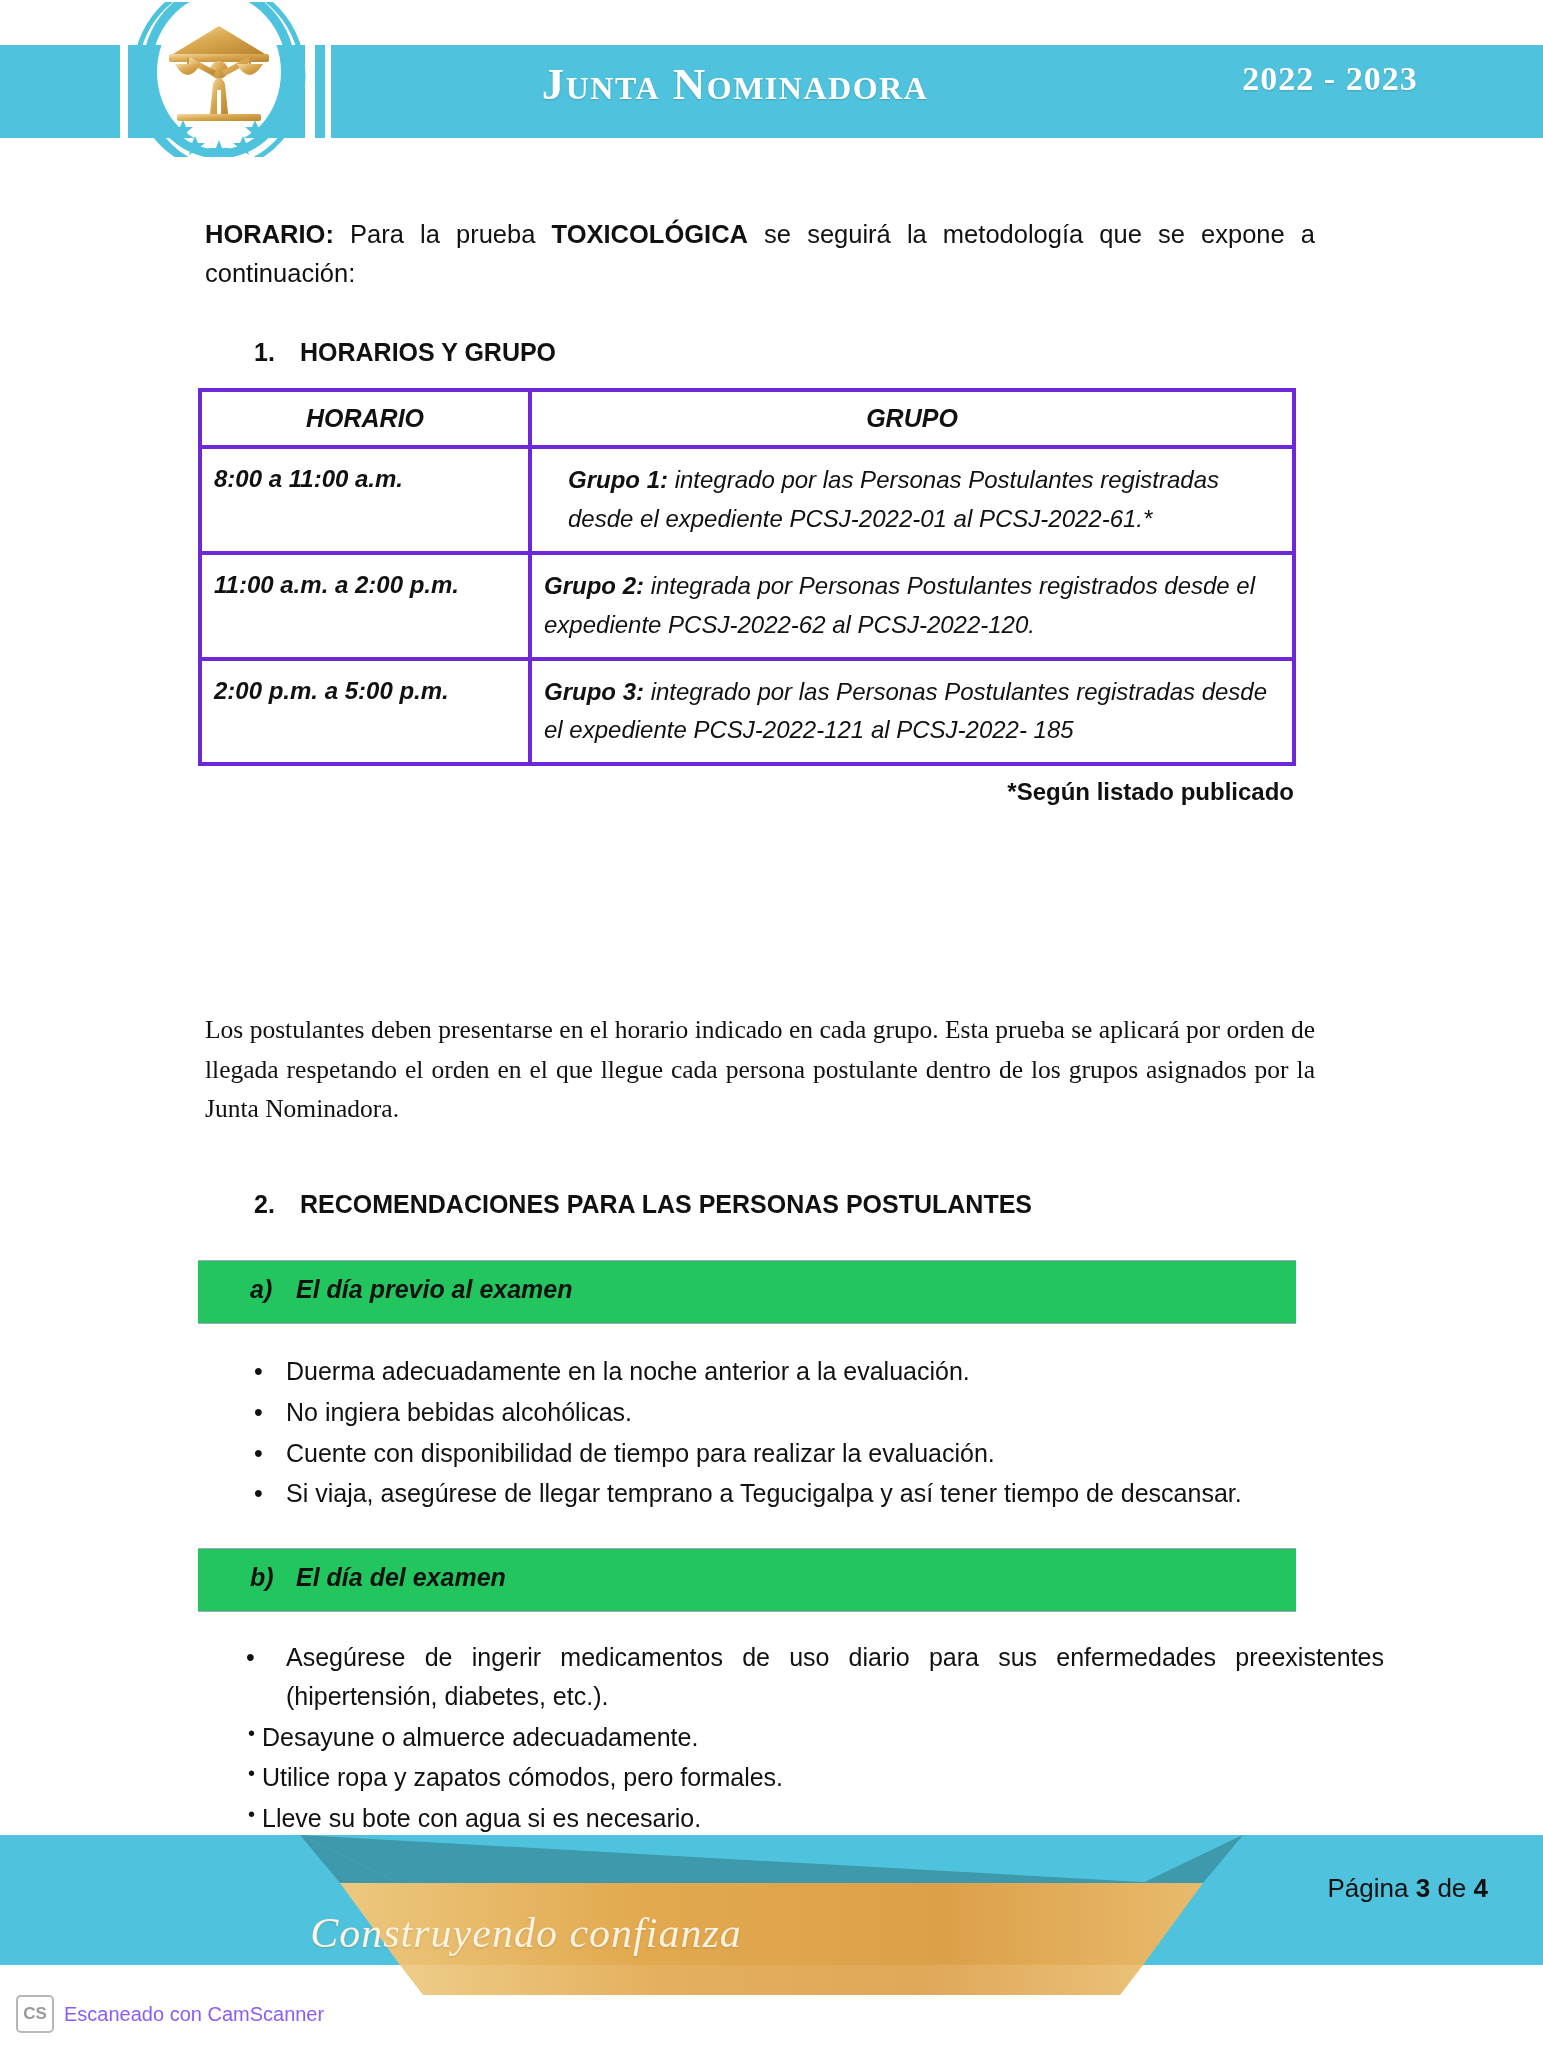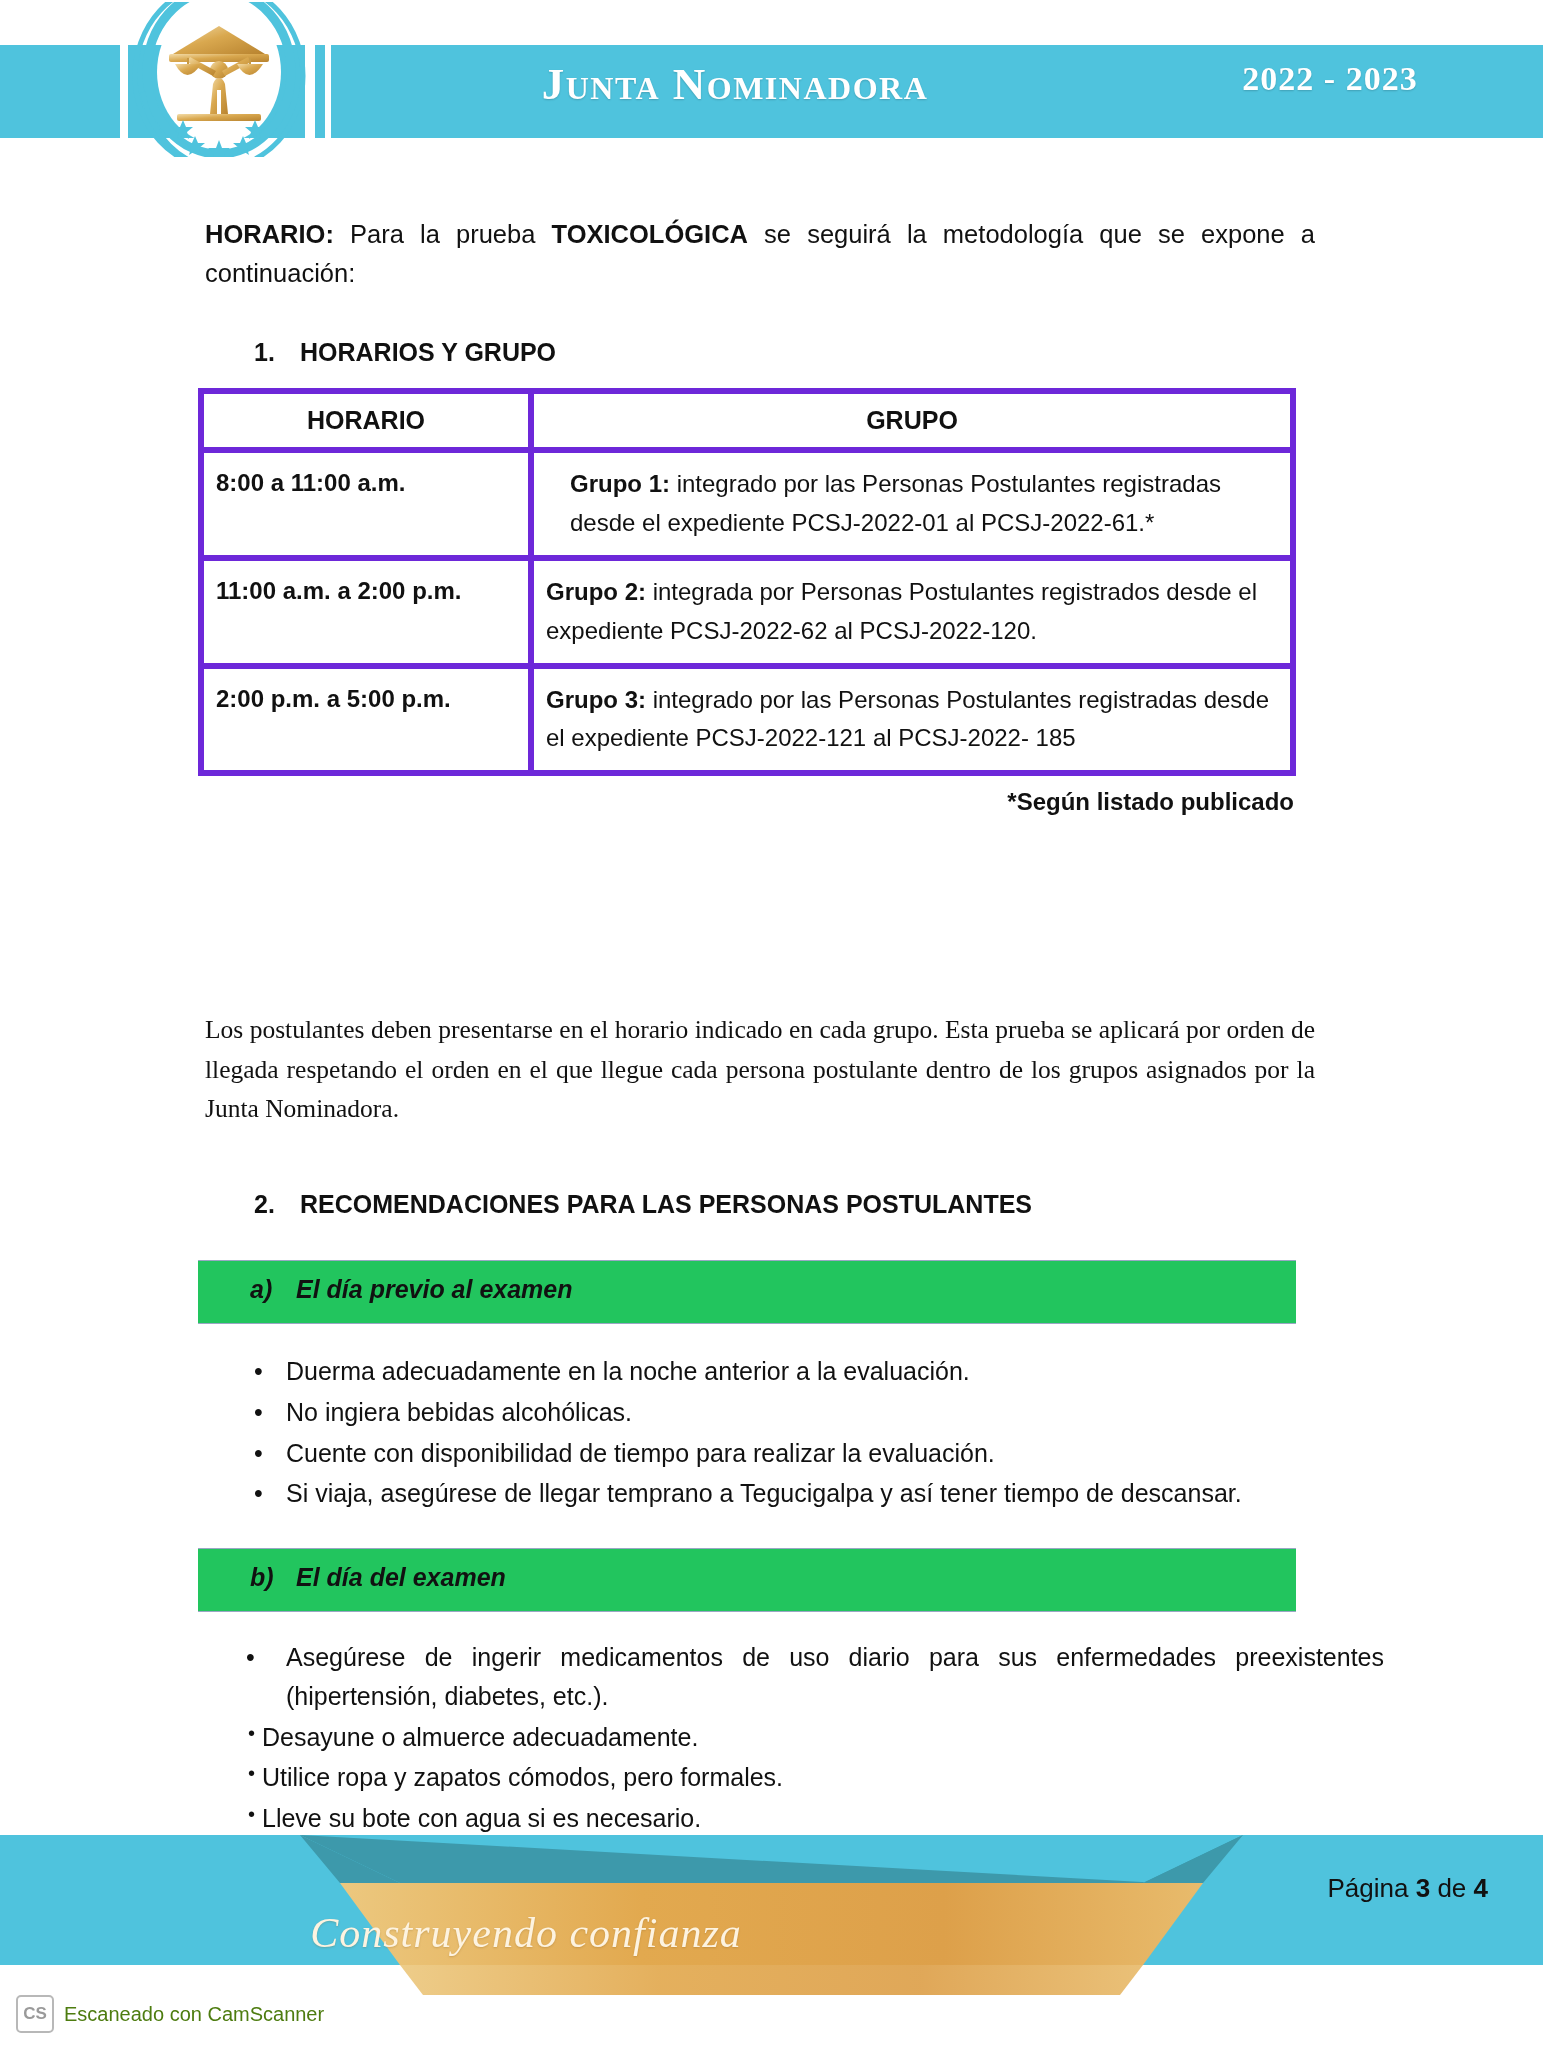--- a/index.html
+++ b/index.html
@@ -133,23 +133,24 @@
     left: 198px;
     top: 228px;
     width: 1098px;
   }
   table.grp {
     border-collapse: collapse;
     width: 100%;
     table-layout: fixed;
   }
   table.grp td, table.grp th {
-    border: 6px solid #6d28d9;
+    border: 4px solid #6d28d9;
     vertical-align: top;
     padding: 12px;
+    font-style: italic;
   }
   .th-cell {
     text-align: center;
     font-size: 25px;
     font-weight: bold;
     padding: 18px 0 34px 0;
     border-bottom: 2px solid #b9c4d8 !important;
   }
   .td-time {
     font-size: 24px;
@@ -282,21 +283,21 @@
     color: #9a9a9a;
     font-size: 17px;
     font-weight: bold;
     display: flex;
     align-items: center;
     justify-content: center;
     font-family: "Liberation Sans", sans-serif;
   }
   .cs-text {
     font-size: 20px;
-    color: #4d7c0f;
+    color: #8b5cf6;
   }
 </style>
 </head>
 <body>
 
 <div id="page">
 
   <div class="header">
     <div class="header-band"></div>
     <div class="band-gap"></div>

